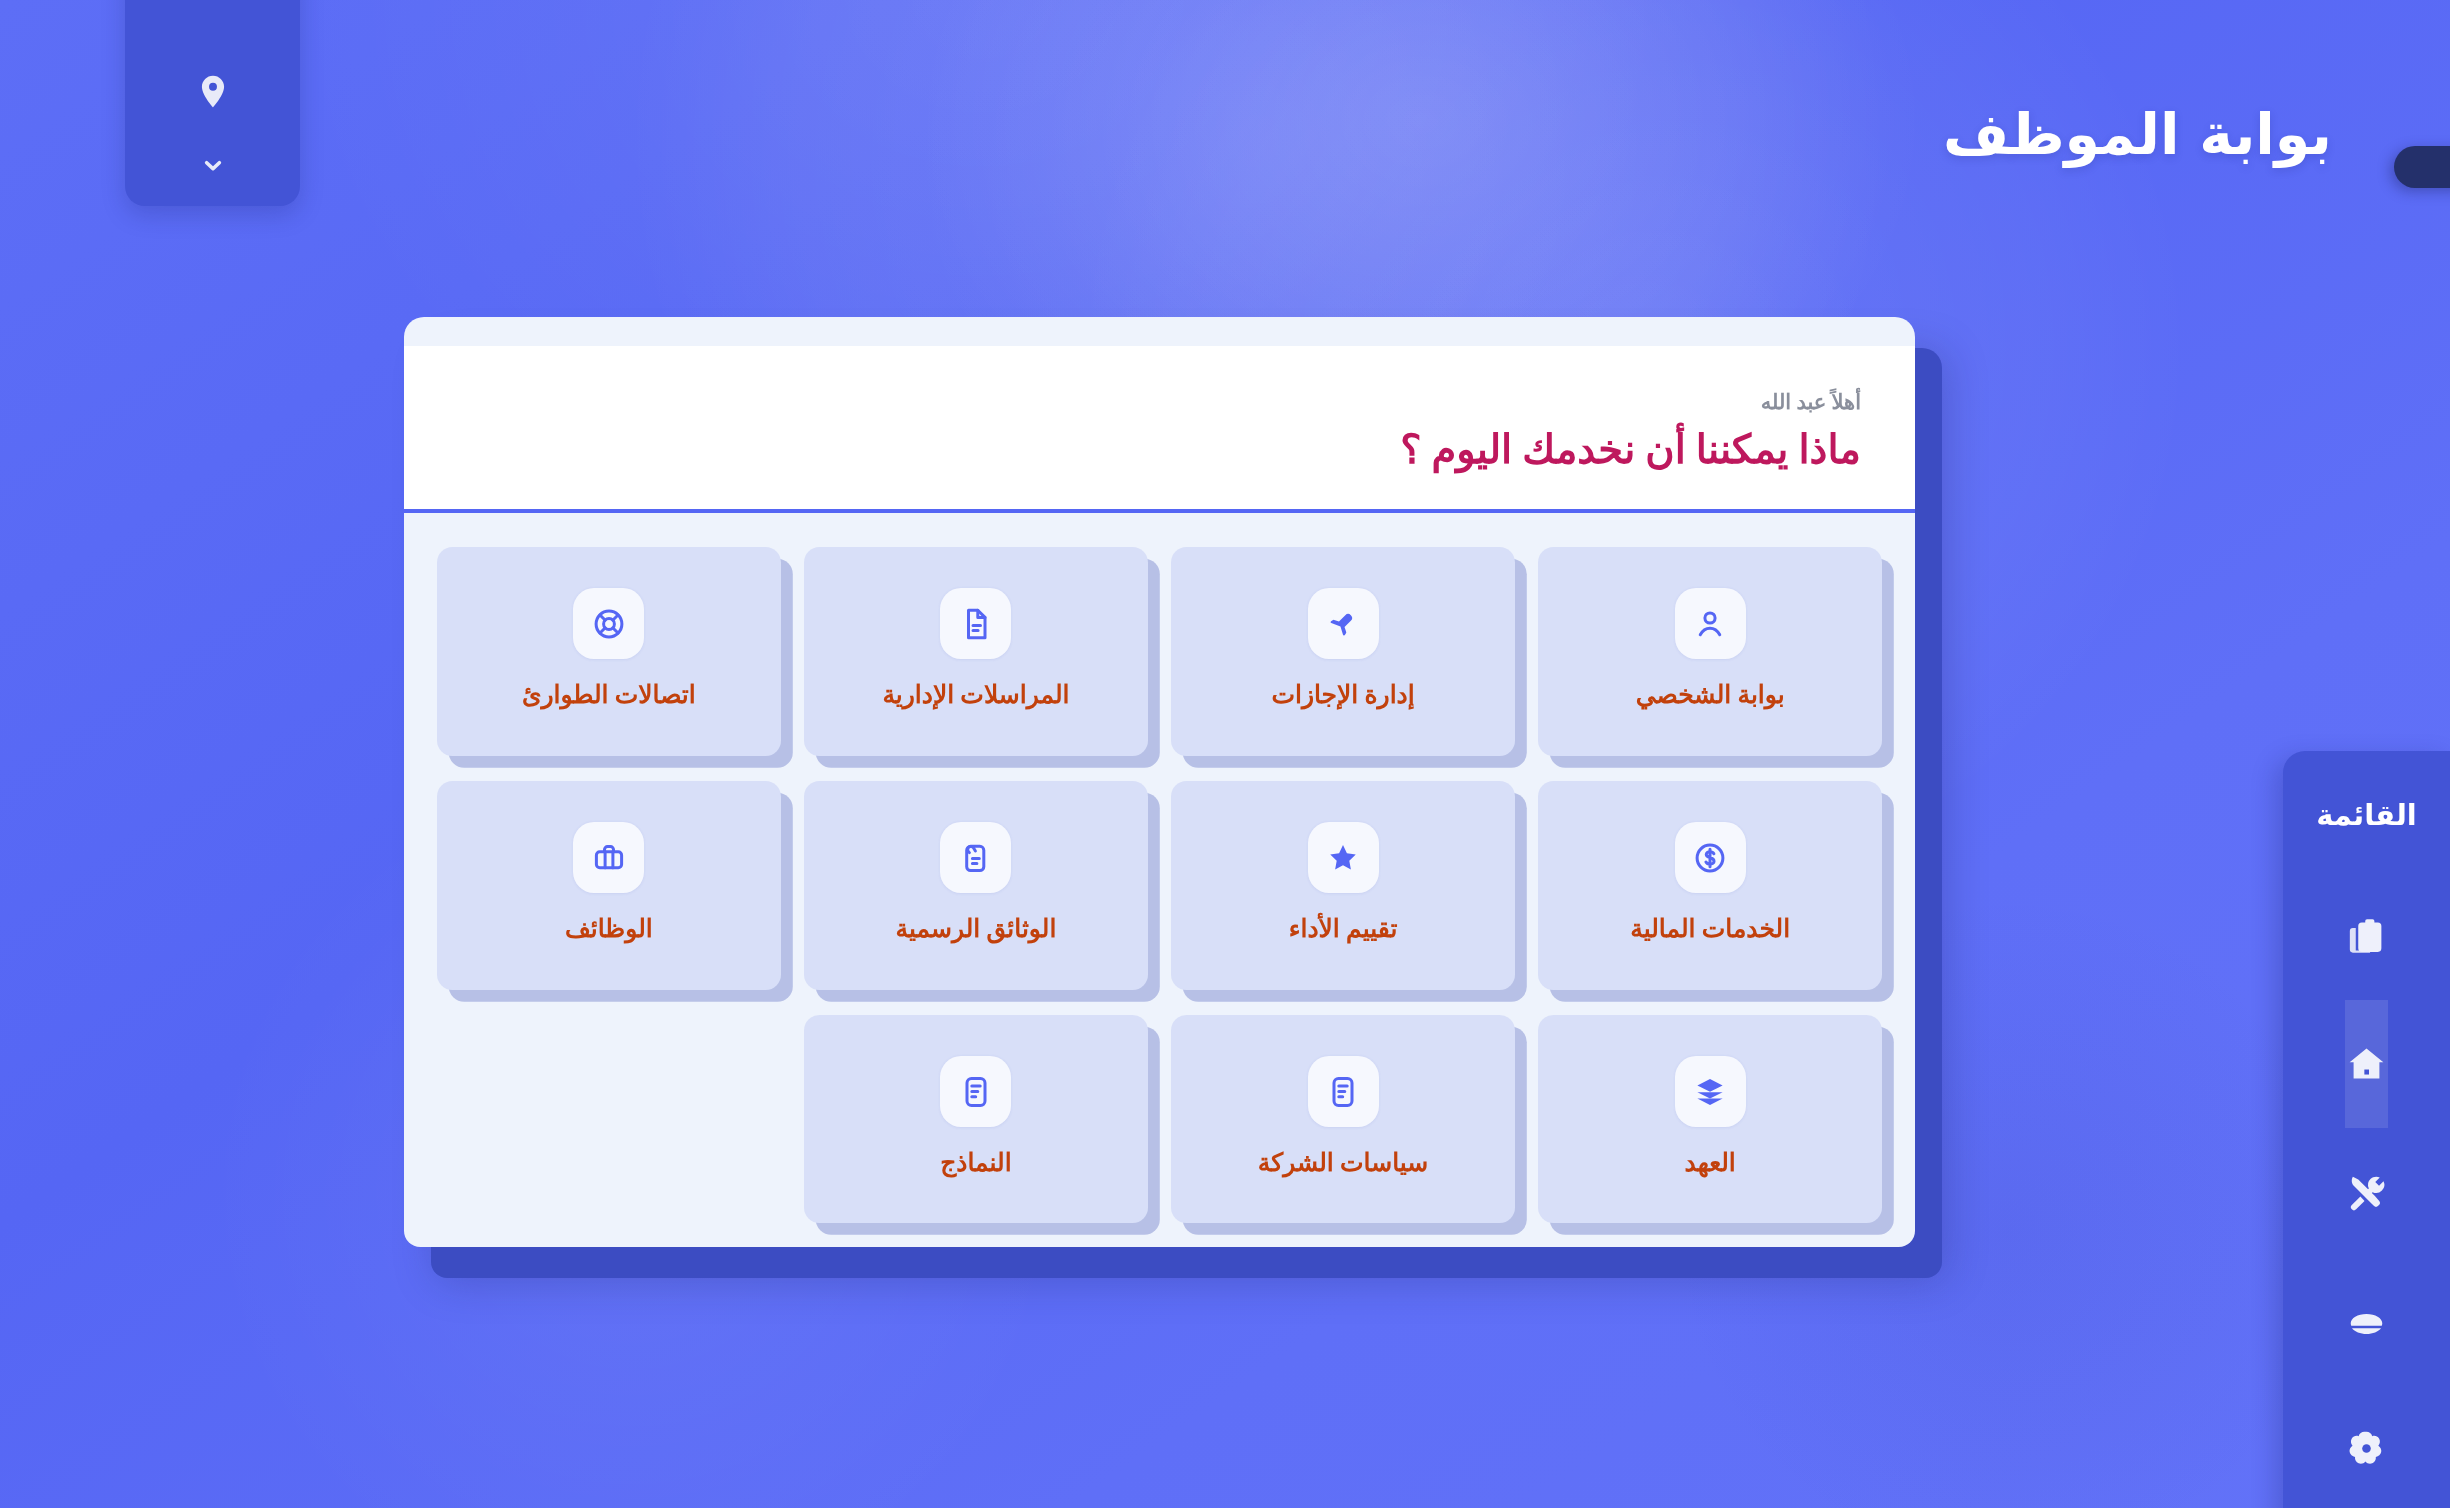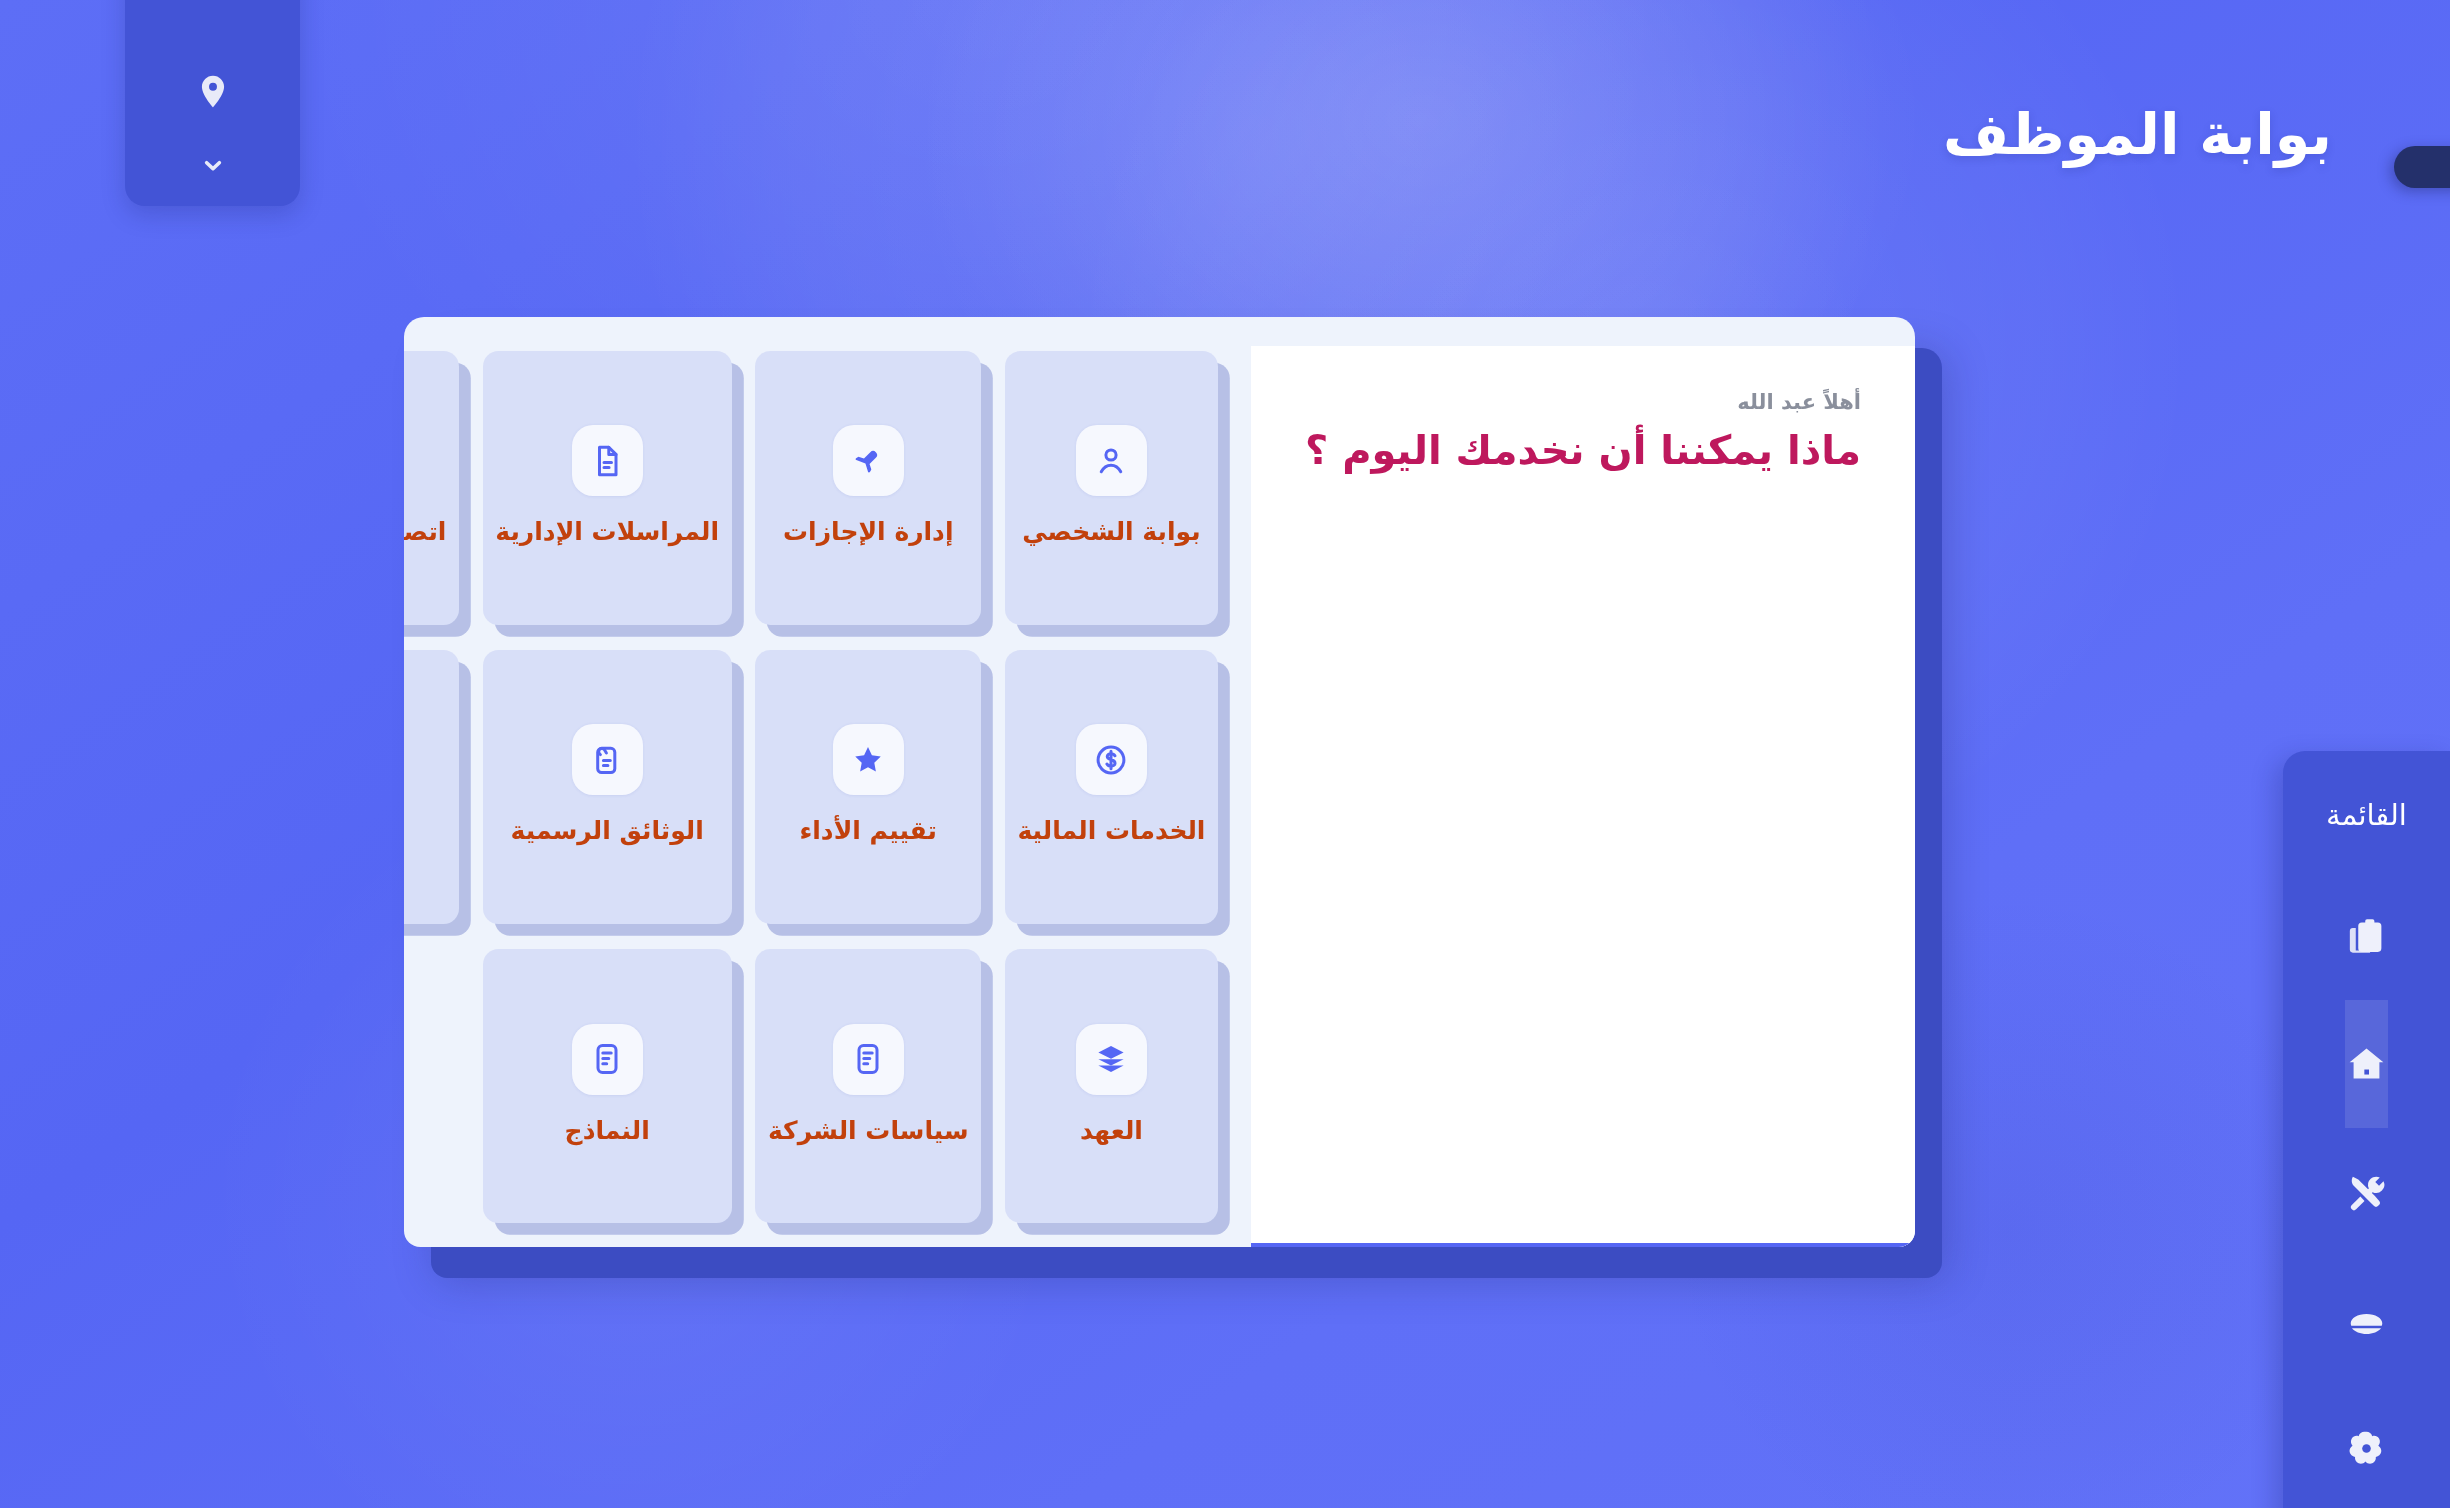--- a/index.html
+++ b/index.html
@@ -101,20 +101,22 @@
     position: absolute;
     left: 404px;
     top: 317px;
     width: 1511px;
     height: 930px;
     background: #eef3fc;
     border-radius: 20px 20px 16.3px 16.3px;
     box-shadow: 27px 31px 0 0 #3c4cc2, 31px 34px 42px rgba(22,28,92,0.25);
     overflow: hidden;
     display: flex;
+    flex-direction: column;
+    font-family: Liberation Serif, serif;
   }
 
   #greeting-header {
     background: #ffffff;
     border-bottom: 4.5px solid #5566f4;
     padding: 42px 54px 33px 54px;
     text-align: right;
     flex: 0 0 auto;
     margin-top: 29px;
   }
@@ -196,21 +198,21 @@
     border-radius: 22px 0 0 22px;
     box-shadow: -7.2px 7.2px 25px rgba(22,30,110,0.24);
     display: flex;
     flex-direction: column;
     align-items: center;
     overflow: hidden;
   }
   #side-menu-title {
     color: #ffffff;
     font-size: 29px;
-    font-weight: 400;
+    font-weight: 700;
     margin-top: 47px;
     margin-bottom: 40px;
     white-space: nowrap;
   }
   .side-menu-item {
     width: 100%;
     height: 128px;
     display: flex;
     align-items: center;
     justify-content: center;

